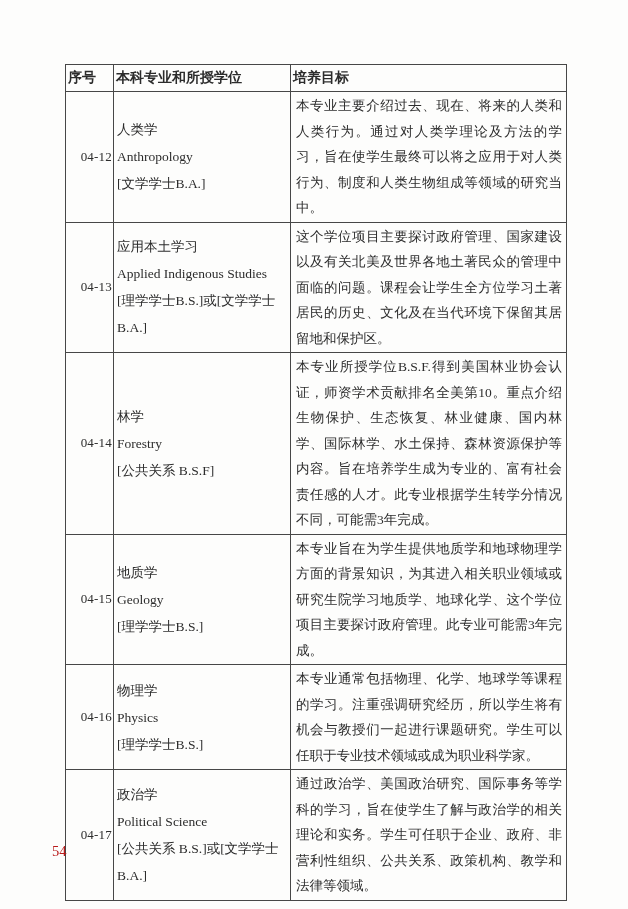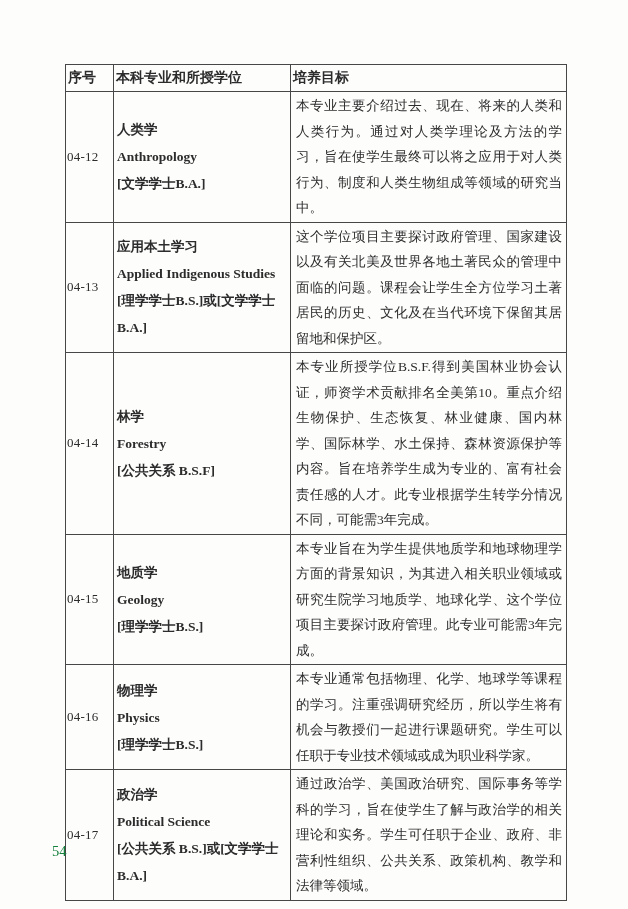--- a/index.html
+++ b/index.html
@@ -32,50 +32,49 @@
   .majors-table th {
     font-size: 14px;
     font-weight: bold;
     text-align: left;
     height: 26px;
     padding: 1px 2px;
     line-height: 24px;
   }
   td.cell-id {
     font-size: 13px;
-    text-align: left;
+    text-align: right;
     vertical-align: middle;
     padding: 1px 1px;
     letter-spacing: 0.2px;
   }
   td.cell-major {
     font-size: 13.5px;
     vertical-align: middle;
     padding: 2px 3px 2px 3px;
   }
   td.cell-major .major-line {
     line-height: 27px;
     white-space: normal;
-    font-weight: bold;
   }
   td.cell-objective {
     font-size: 13.5px;
     vertical-align: top;
     padding: 1px 4px 1px 5px;
     line-height: 25.5px;
     text-align: justify;
     text-justify: inter-character;
     margin-left: 36px;
   }
   .page-number {
     position: absolute;
     left: 52px;
     top: 843px;
     font-size: 14.5px;
-    color: #15803d;
+    color: #b91c1c;
   }
 </style>
 </head>
 <body>
 
 <div class="sheet">
 
   <table class="majors-table">
     <colgroup>
       <col style="width:48px">

